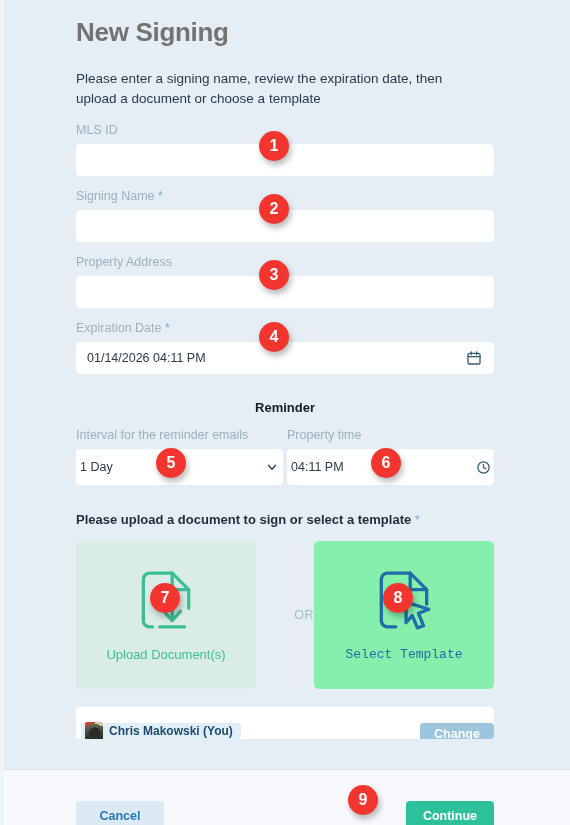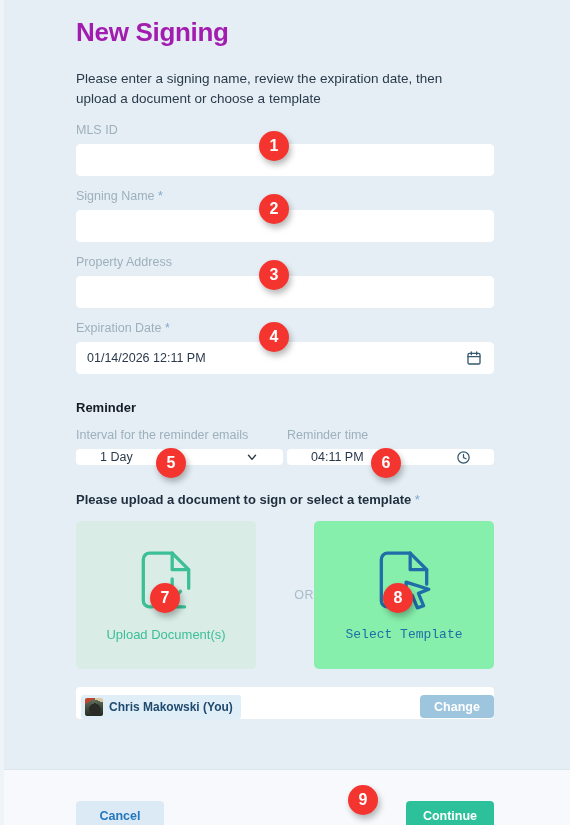--- a/index.html
+++ b/index.html
@@ -39,21 +39,21 @@
     flex: 1 1 auto;
     padding: 0 76px 0 76px;
     overflow: hidden;
     position: relative;
   }
 
   
   .title {
     font-size: 26px;
     font-weight: bold;
-    color: #a21caf;
+    color: #737373;
     letter-spacing: -0.3px;
     padding-top: 17px;
     line-height: 1.2;
   }
 
   .subtitle {
     margin-top: 21px;
     font-size: 13.5px;
     color: #2b3a4a;
     line-height: 1.5;
@@ -91,36 +91,37 @@
     color: #35596d;
     flex: 0 0 auto;
   }
 
   
   .section-head {
     font-size: 13px;
     font-weight: bold;
     color: #151b26;
     margin-top: 26px;
+    text-align: center;
   }
 
   .two-col {
     display: flex;
     gap: 4px;
     margin-top: 13px;
   }
   .two-col > .col { flex: 1 1 0; min-width: 0; }
 
   .select-box {
-    height: 16px;
+    height: 36px;
     background: #ffffff;
     border-radius: 4px;
     display: flex;
     align-items: center;
-    padding: 0 24px;
+    padding: 0 4px;
     font-size: 12.5px;
     color: #2b3a4a;
   }
   .select-box .val { flex: 1 1 auto; }
 
   .chev {
     width: 14px; height: 14px;
     flex: 0 0 auto;
     color: #2b3a4a;
   }
@@ -175,22 +176,21 @@
   }
 
   
   .sender-wrap { margin-top: 18px; }
 
   .sender-row {
     height: 32px;
     background: #ffffff;
     border-radius: 4px;
     display: flex;
-    align-items: center;
-    padding: 8px 0 0 5px;
+    padding: 16px 0 0 5px;
     overflow: hidden;
   }
 
   .chip {
     display: flex;
     align-items: center;
     gap: 6px;
     background: #e0eef8;
     border-radius: 3px;
     padding: 3px 8px 3px 4px;
@@ -319,21 +319,21 @@
         <span class="val"></span>
       </div>
     </div>
 
     <div class="field">
       <div class="field-label">
         <span>Expiration Date</span>
         <span class="req">*</span>
       </div>
       <div class="input-box">
-        <span class="val">01/14/2026 12:11 PM</span>
+        <span class="val">01/14/2026 04:11 PM</span>
         <span class="input-icon">
           <svg width="16" height="16" viewBox="0 0 24 24" fill="none" stroke="#35596d" stroke-width="2" stroke-linecap="round">
             <rect x="3" y="5" width="18" height="16" rx="2"></rect>
             <line x1="3" y1="10" x2="21" y2="10"></line>
             <line x1="8" y1="3" x2="8" y2="7"></line>
             <line x1="16" y1="3" x2="16" y2="7"></line>
           </svg>
         </span>
       </div>
     </div>
@@ -347,21 +347,21 @@
           <span class="val">1 Day</span>
           <span class="chev">
             <svg width="14" height="14" viewBox="0 0 24 24" fill="none" stroke="#2b3a4a" stroke-width="2.4" stroke-linecap="round" stroke-linejoin="round">
               <polyline points="6 9 12 16 18 9"></polyline>
             </svg>
           </span>
         </div>
       </div>
 
       <div class="col">
-        <div class="field-label">Reminder time</div>
+        <div class="field-label">Property time</div>
         <div class="select-box">
           <span class="val">04:11 PM</span>
           <span class="chev">
             <svg width="15" height="15" viewBox="0 0 24 24" fill="none" stroke="#35596d" stroke-width="2" stroke-linecap="round">
               <circle cx="12" cy="12" r="9"></circle>
               <polyline points="12 7 12 12 16 14"></polyline>
             </svg>
           </span>
         </div>
       </div>

